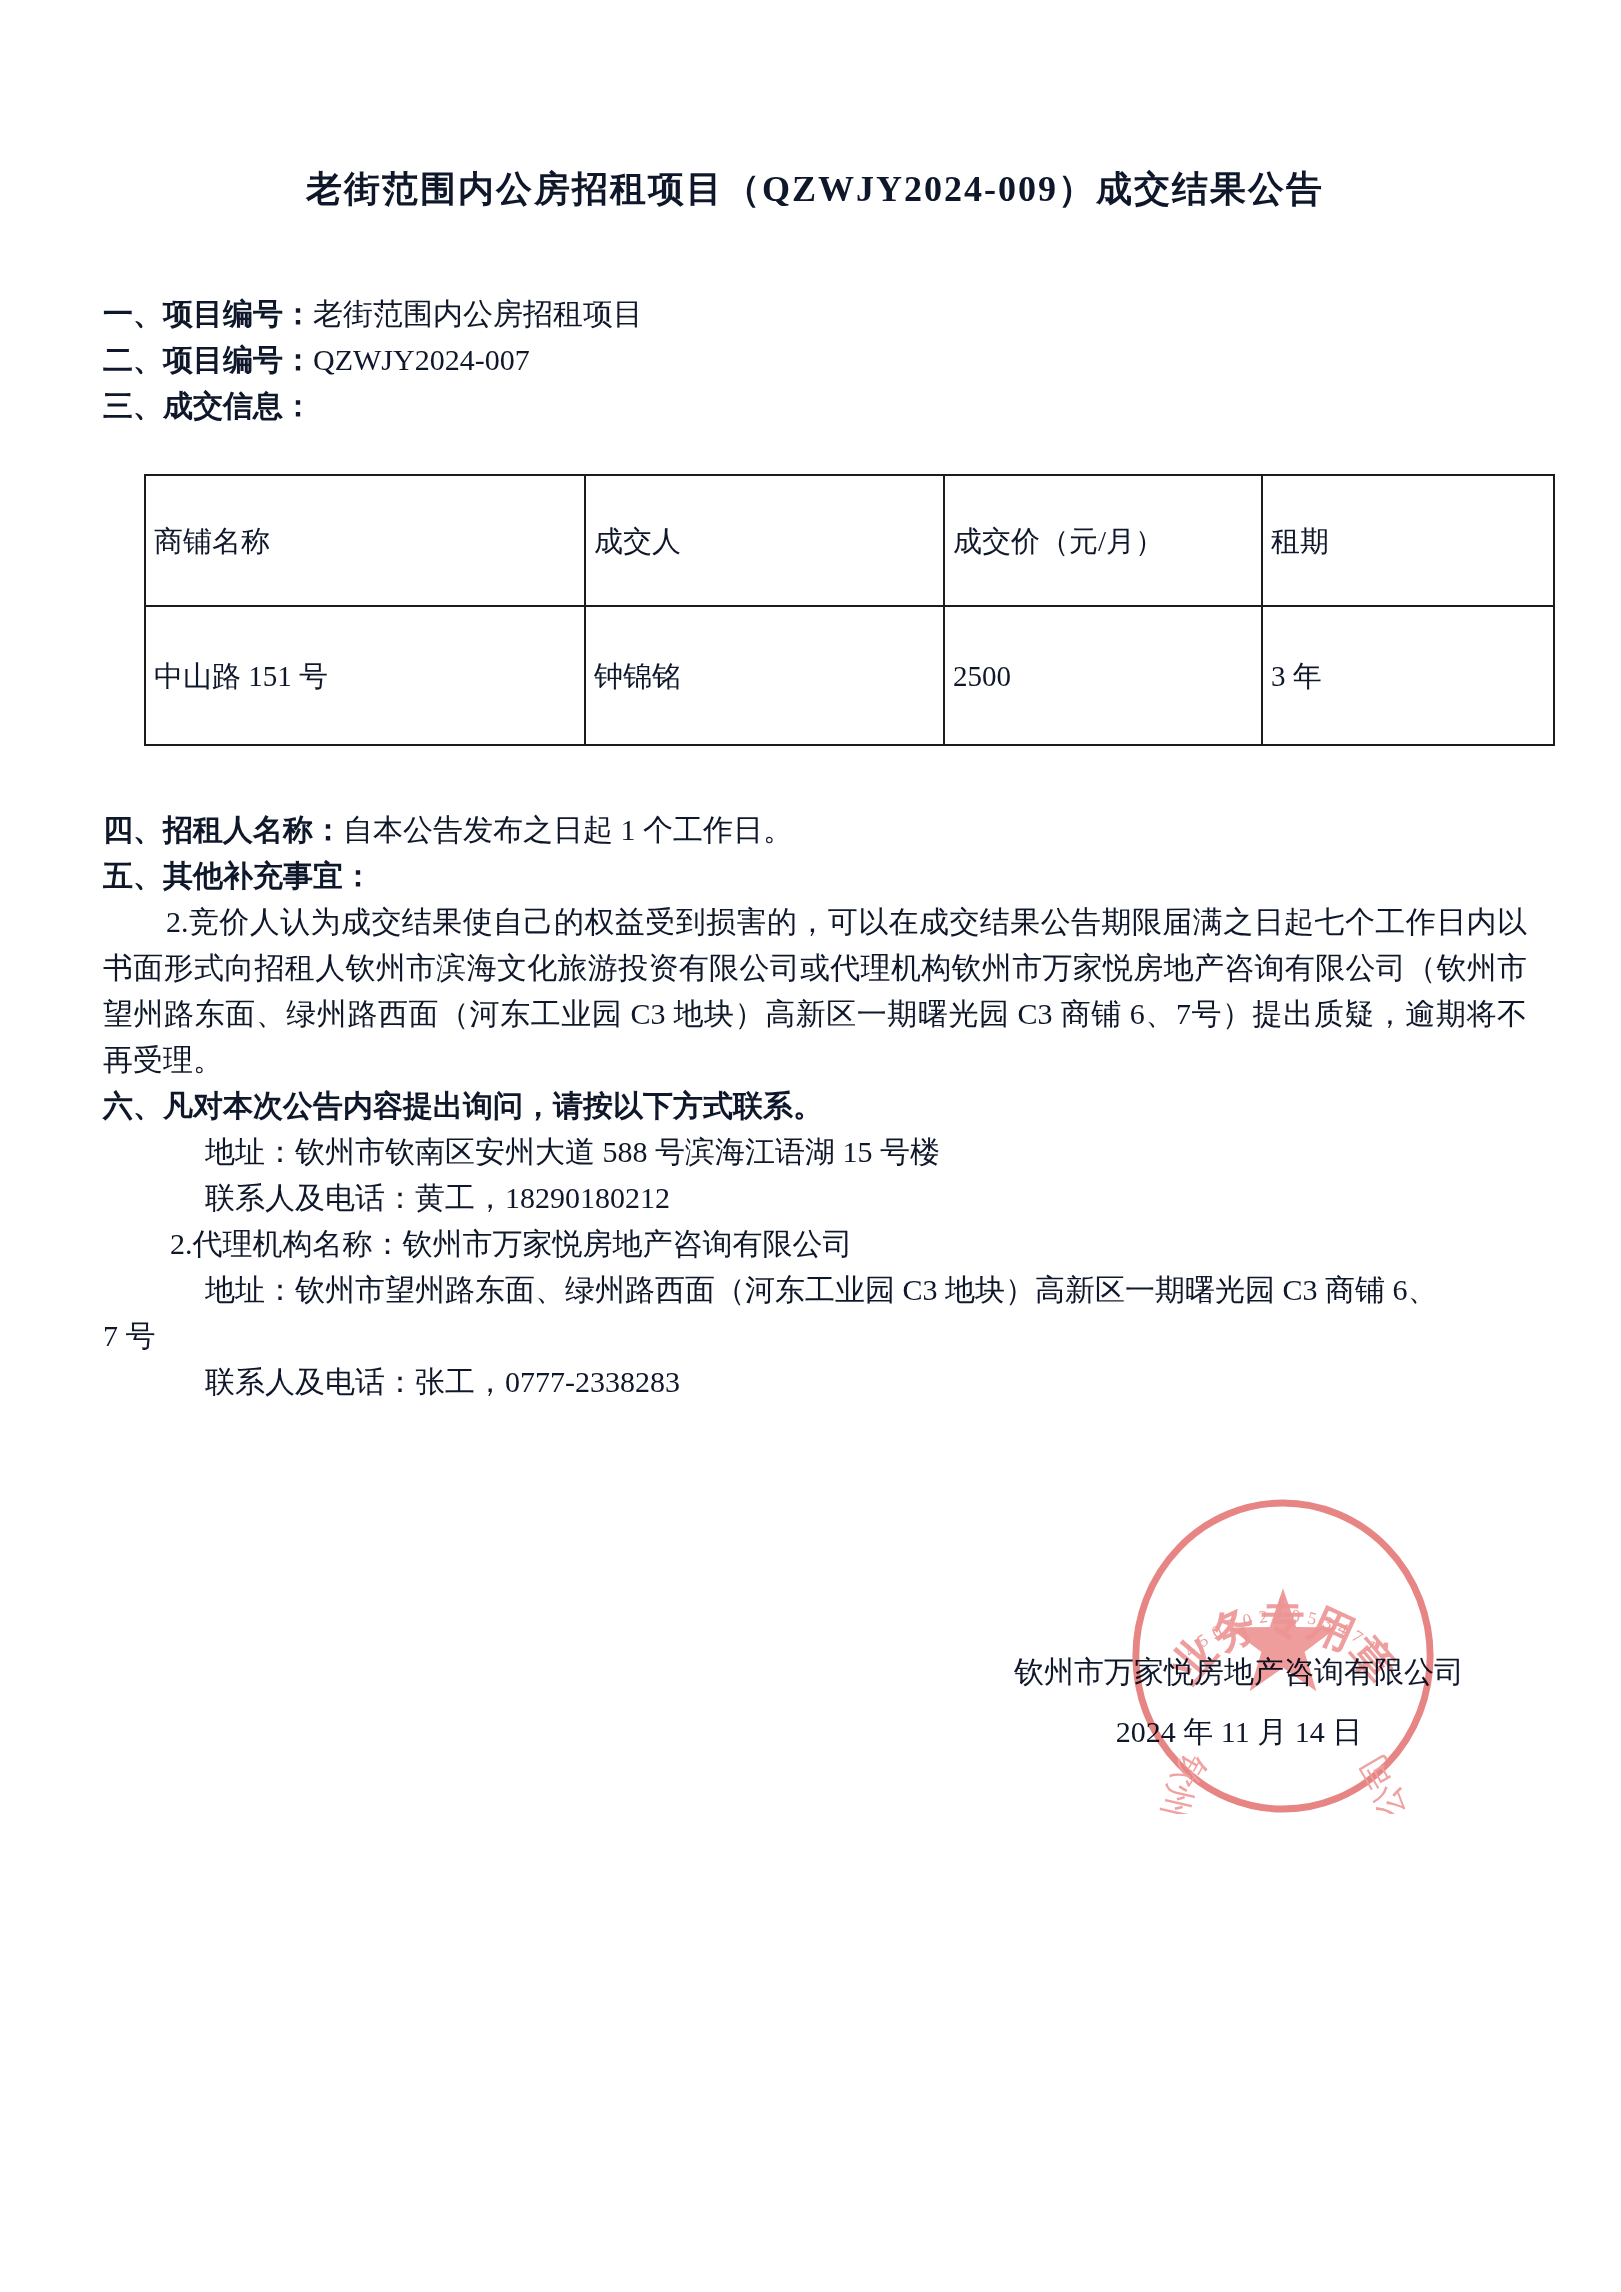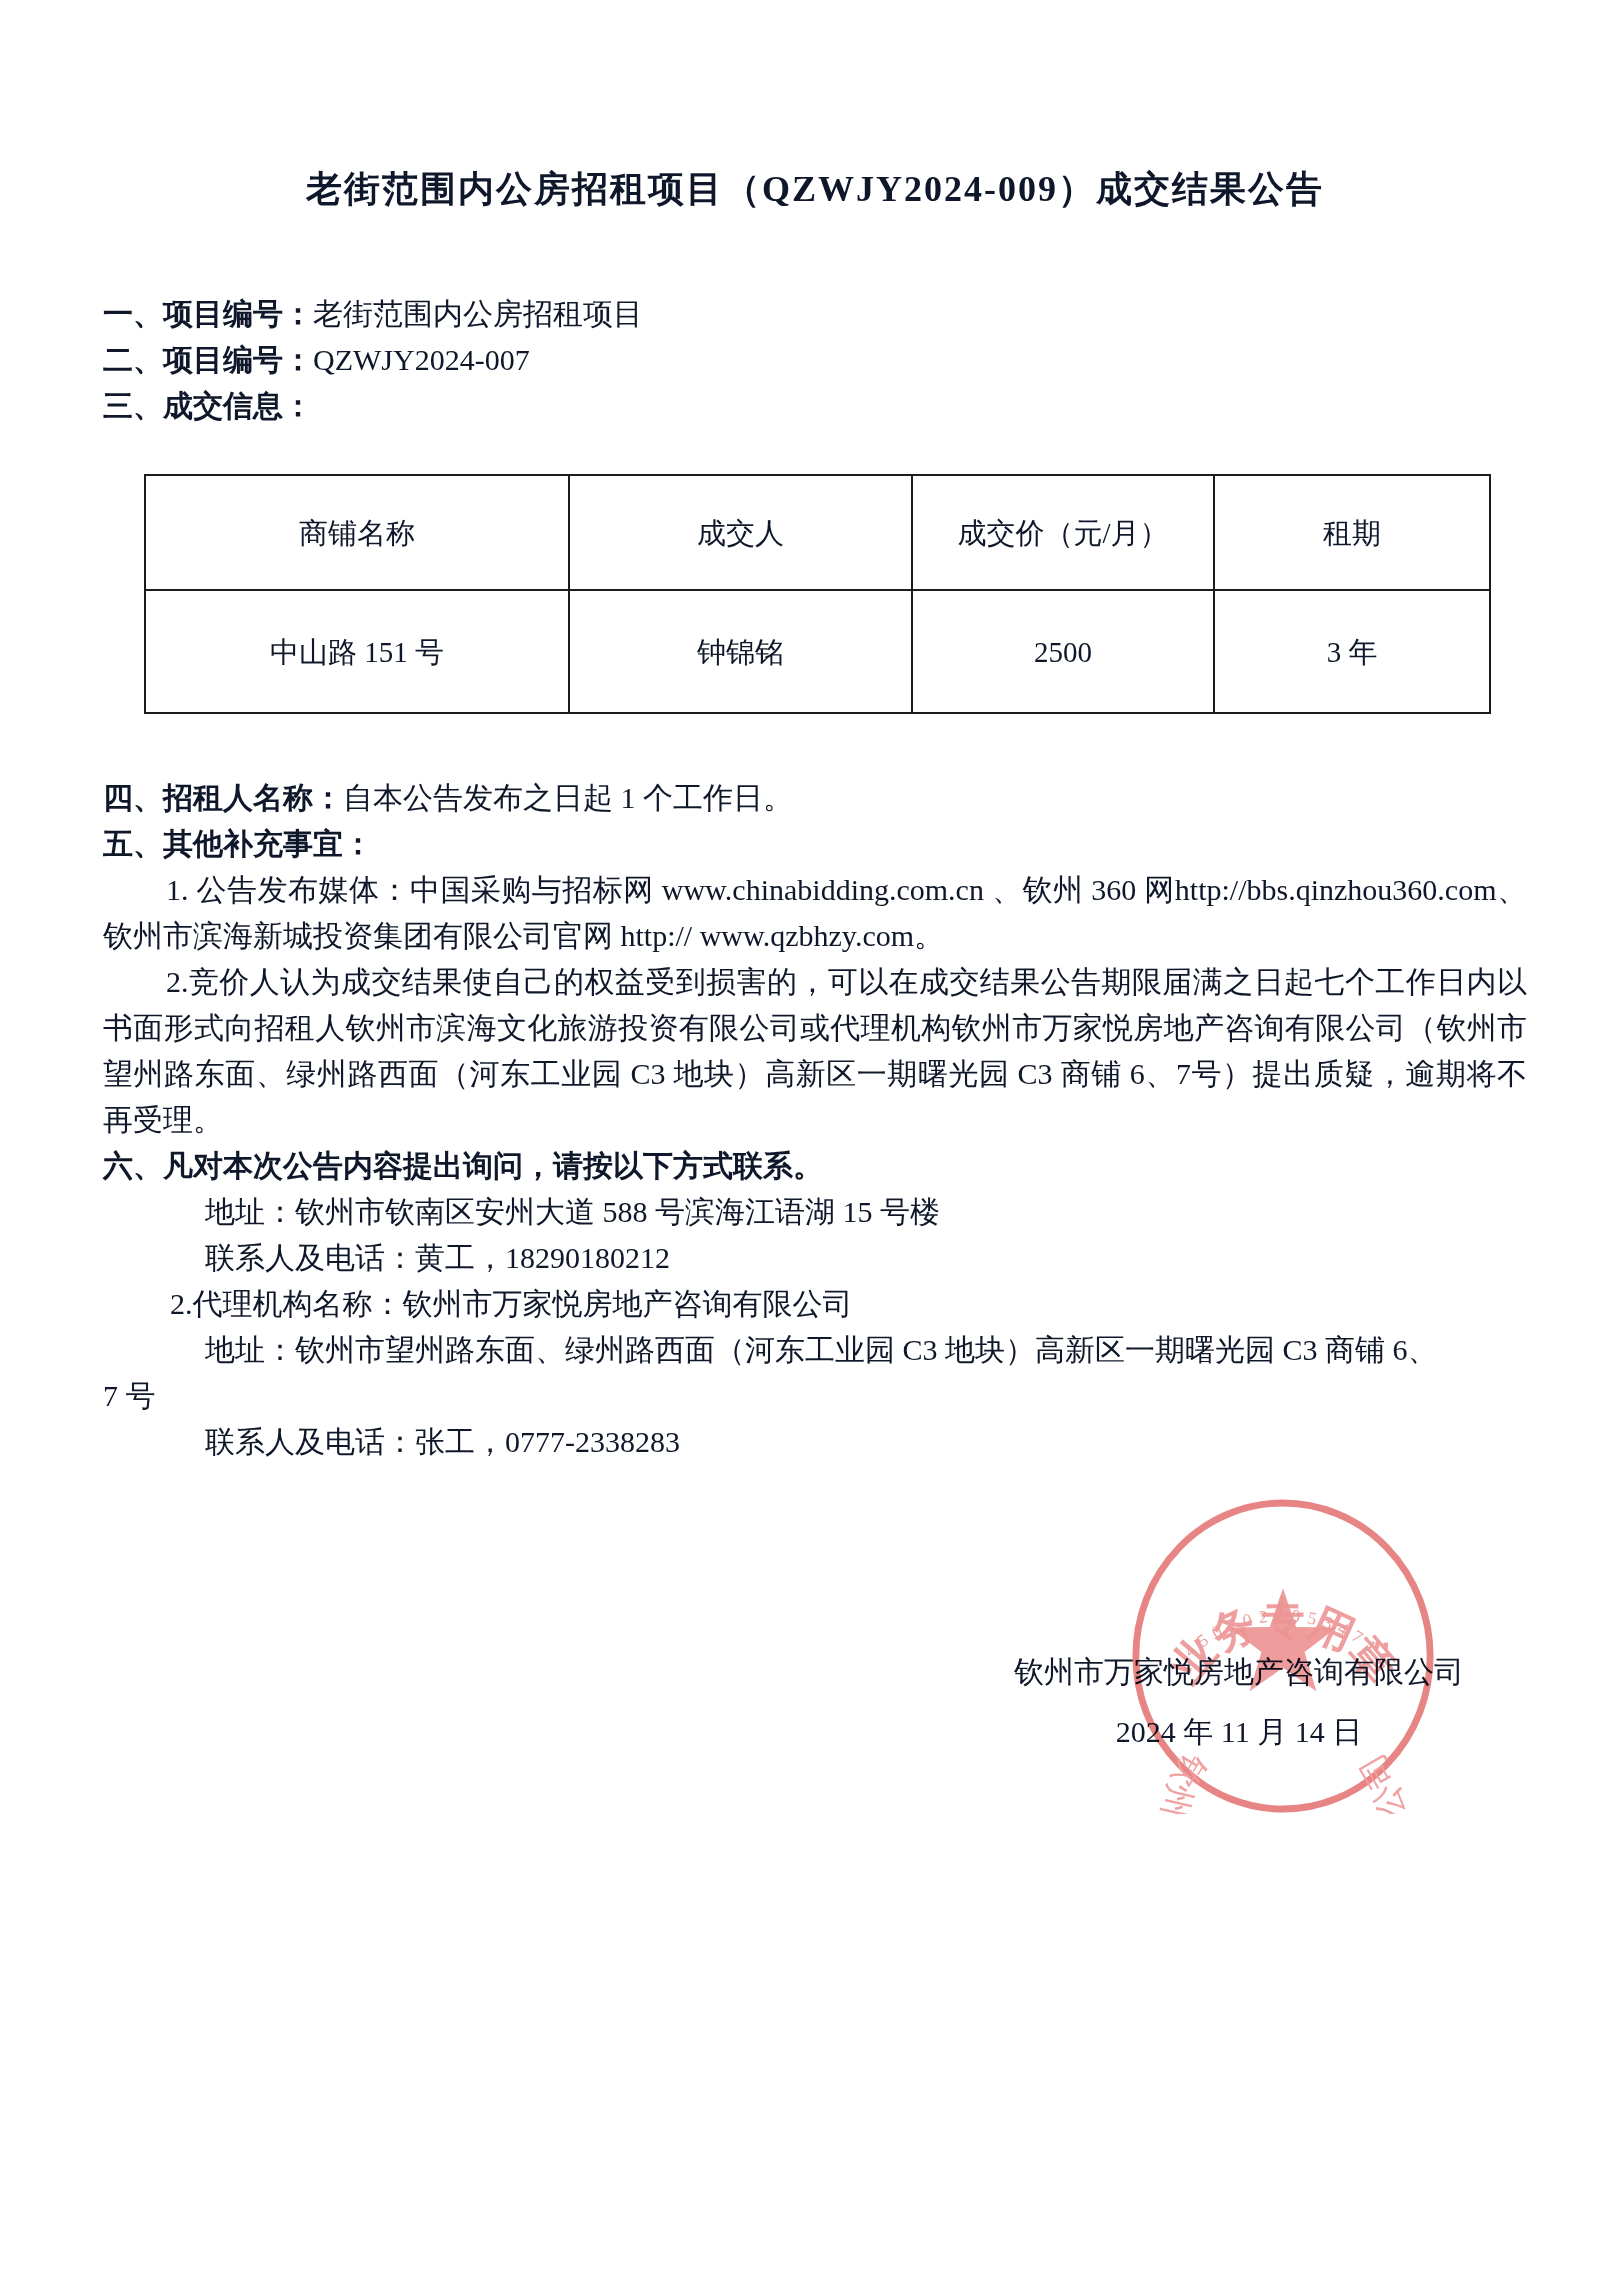--- a/index.html
+++ b/index.html
@@ -26,23 +26,23 @@
   .val  { font-weight:400; }
 
   table.deal {
     border-collapse:collapse;
     margin:45px 0 0 41px;
     width:1338px;
     table-layout:fixed;
   }
   table.deal td, table.deal th {
     border:2px solid #1c1c1c;
-    text-align:center; vertical-align:middle;
+    text-align:left; vertical-align:middle;
     font-weight:400; font-size:29px;
-    padding:0;
+    padding:8px;
   }
   table.deal tr.hdr  td { height:113px; }
   table.deal tr.data td { height:121px; }
   .c1 { width:422px; } .c2 { width:341px; } .c3 { width:300px; } .c4 { width:274px; }
 
   .sec4 { margin-top:61px; }
   .para {
     text-align:justify; text-indent:63px;
     margin:0;
   }
@@ -91,21 +91,20 @@
           <td>钟锦铭</td>
           <td>2500</td>
           <td>3 年</td>
         </tr>
       </tbody>
     </table>
 
     <div class="line sec4"><span class="lbl">四、招租人名称：</span><span class="val">自本公告发布之日起 1 个工作日。</span></div>
     <div class="line"><span class="lbl">五、其他补充事宜：</span></div>
 
-    <p class="para">1. 公告发布媒体：中国采购与招标网 www.chinabidding.com.cn 、钦州 360 网http://bbs.qinzhou360.com、钦州市滨海新城投资集团有限公司官网 http:// www.qzbhzy.com。</p>
     <p class="para">2.竞价人认为成交结果使自己的权益受到损害的，可以在成交结果公告期限届满之日起七个工作日内以书面形式向招租人钦州市滨海文化旅游投资有限公司或代理机构钦州市万家悦房地产咨询有限公司（钦州市望州路东面、绿州路西面（河东工业园 C3 地块）高新区一期曙光园 C3 商铺 6、7号）提出质疑，逾期将不再受理。</p>
 
     <div class="line"><span class="lbl">六、凡对本次公告内容提出询问，请按以下方式联系。</span></div>
 
     <div class="line indent2">地址：钦州市钦南区安州大道 588 号滨海江语湖 15 号楼</div>
     <div class="line indent2">联系人及电话：黄工，18290180212</div>
 
     <div class="line indent1">2.代理机构名称：钦州市万家悦房地产咨询有限公司</div>
     <div class="line indent2">地址：钦州市望州路东面、绿州路西面（河东工业园 C3 地块）高新区一期曙光园 C3 商铺 6、</div>
     <div class="line">7 号</div>

